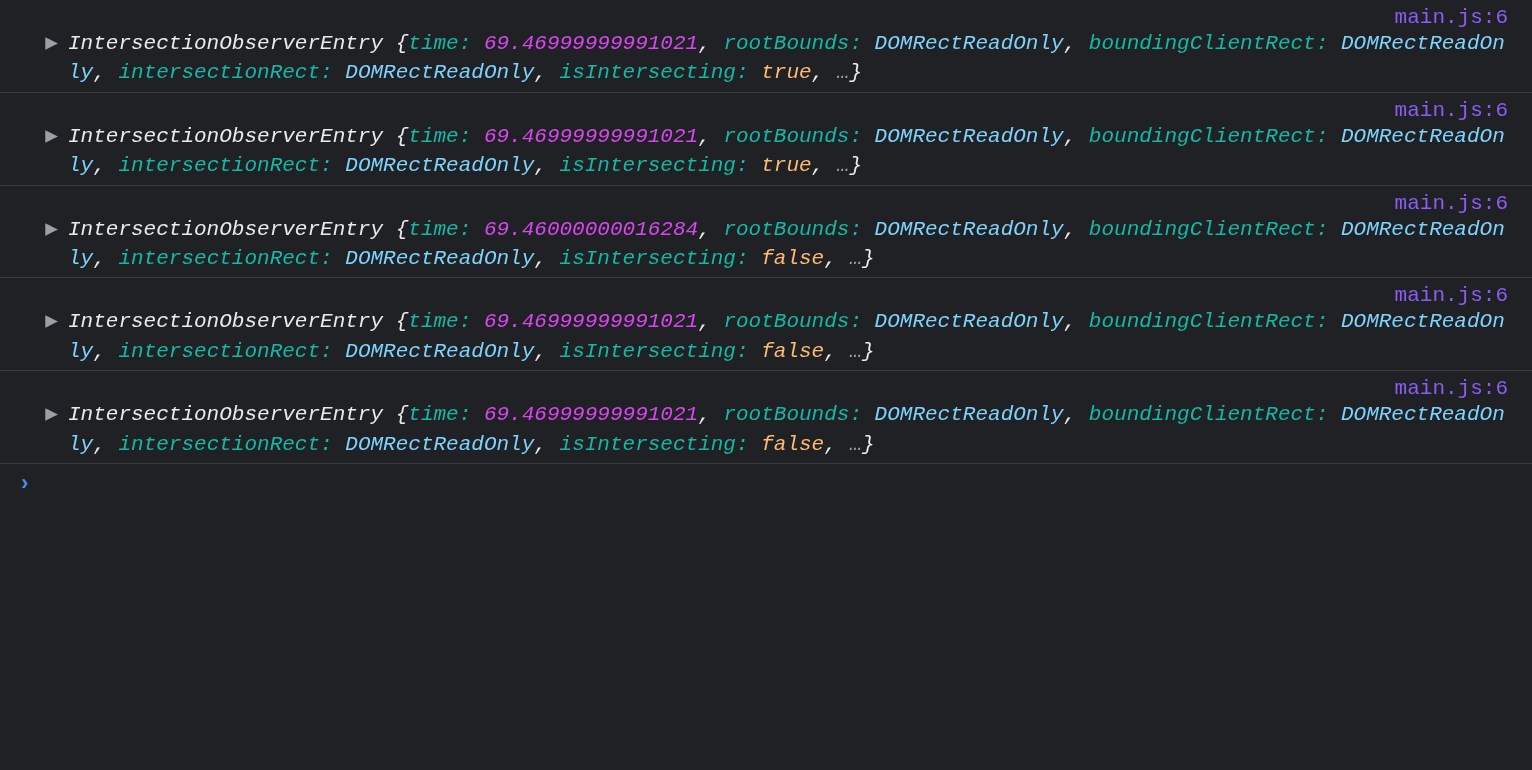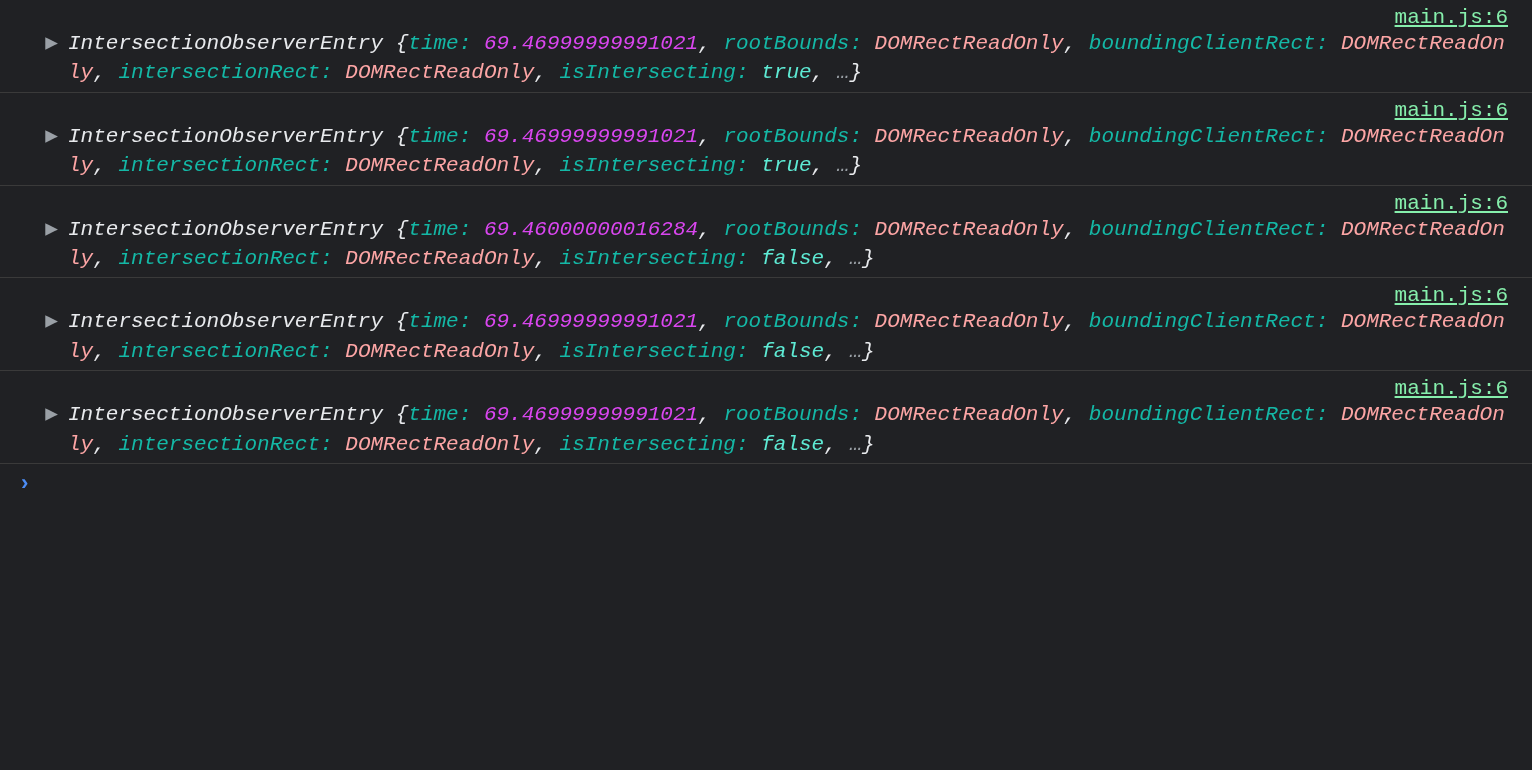--- a/index.html
+++ b/index.html
@@ -16,22 +16,21 @@
   .console {
     width: 100%;
   }
   .entry {
     border-bottom: 1px solid #3a3a3a;
     padding: 4px 12px 4px 12px;
     position: relative;
   }
   .src {
     text-align: right;
-    color: #86efac;
-    text-decoration: underline;
+    color: #8b5cf6;
     cursor: pointer;
     padding-right: 12px;
     padding-top: 2px;
   }
   .msg-row {
     display: flex;
     align-items: flex-start;
   }
   .arrow {
     flex: 0 0 auto;
@@ -47,22 +46,22 @@
     flex: 1 1 auto;
     font-style: italic;
     line-height: 1.4;
     word-break: break-all;
     padding-right: 10px;
   }
   .t-class { color: #e8eaed; }
   .t-prop  { color: #14b8a6; }
   .t-punc  { color: #e8eaed; }
   .t-num   { color: #d946ef; }
-  .t-val   { color: #fca5a5; }
-  .t-bool  { color: #5eead4; }
+  .t-val   { color: #7dd3fc; }
+  .t-bool  { color: #fdba74; }
   .t-ell   { color: #9aa0a6; }
 
   .prompt-row {
     display: flex;
     align-items: center;
     padding: 8px 12px;
   }
   .prompt-arrow {
     color: #4c8df6;
     font-weight: bold;

